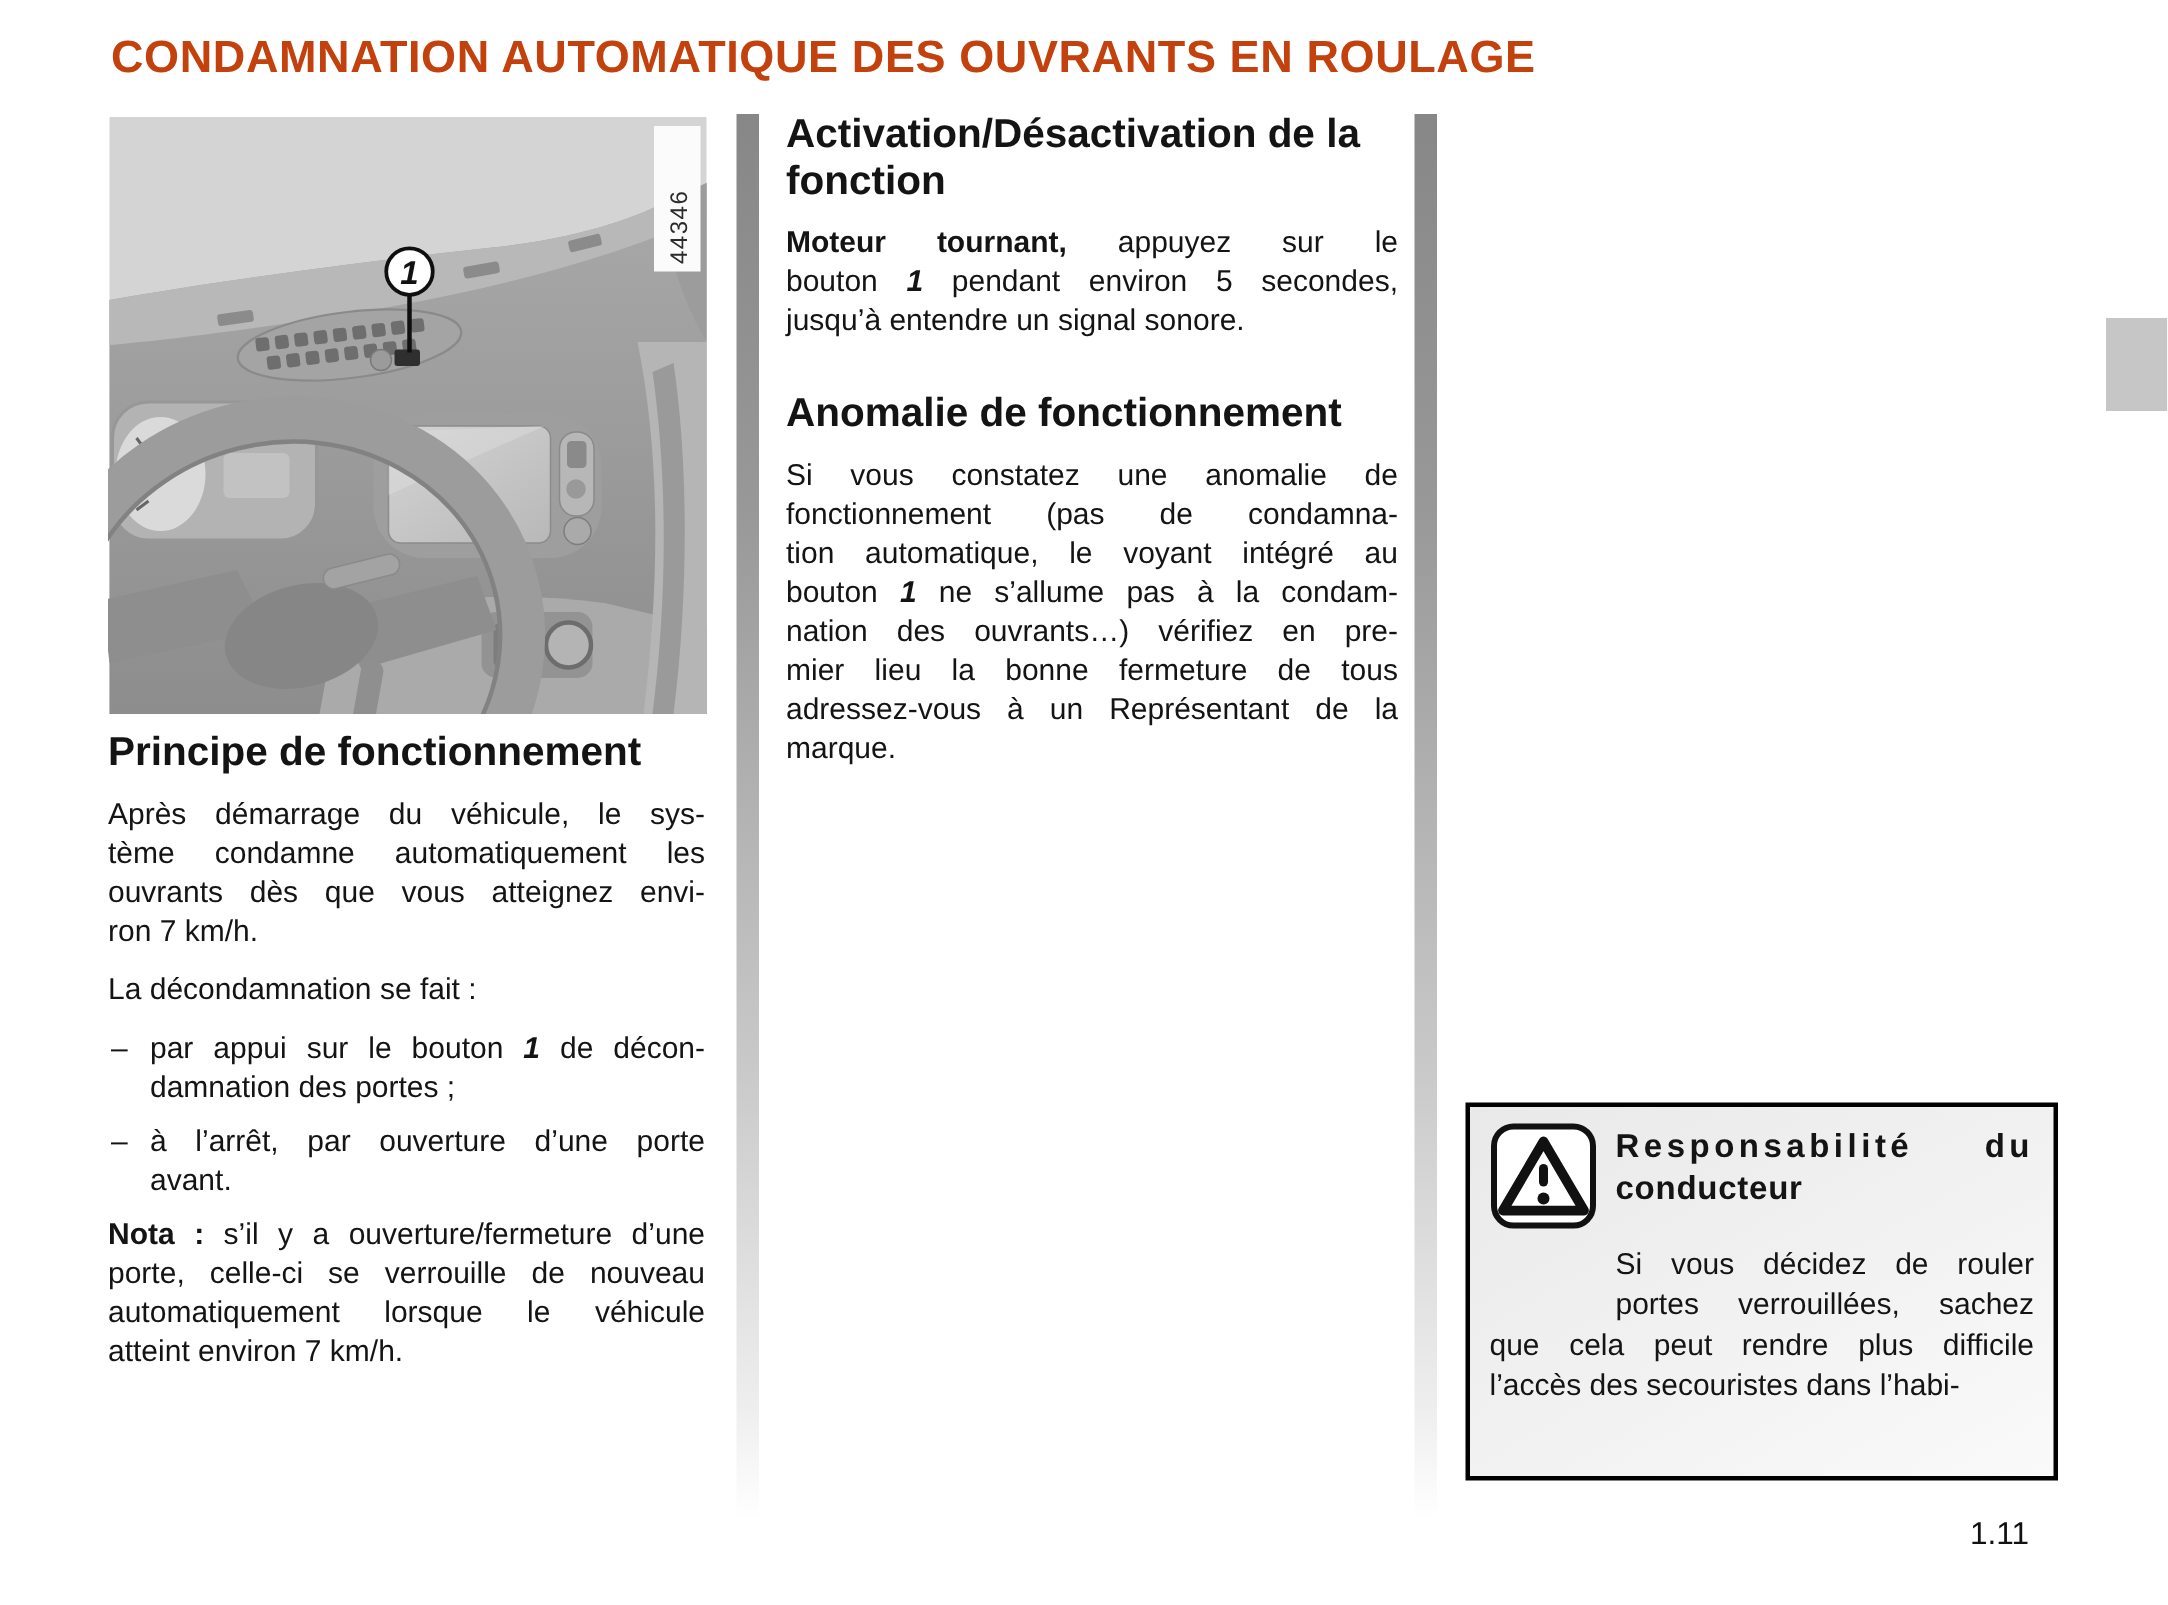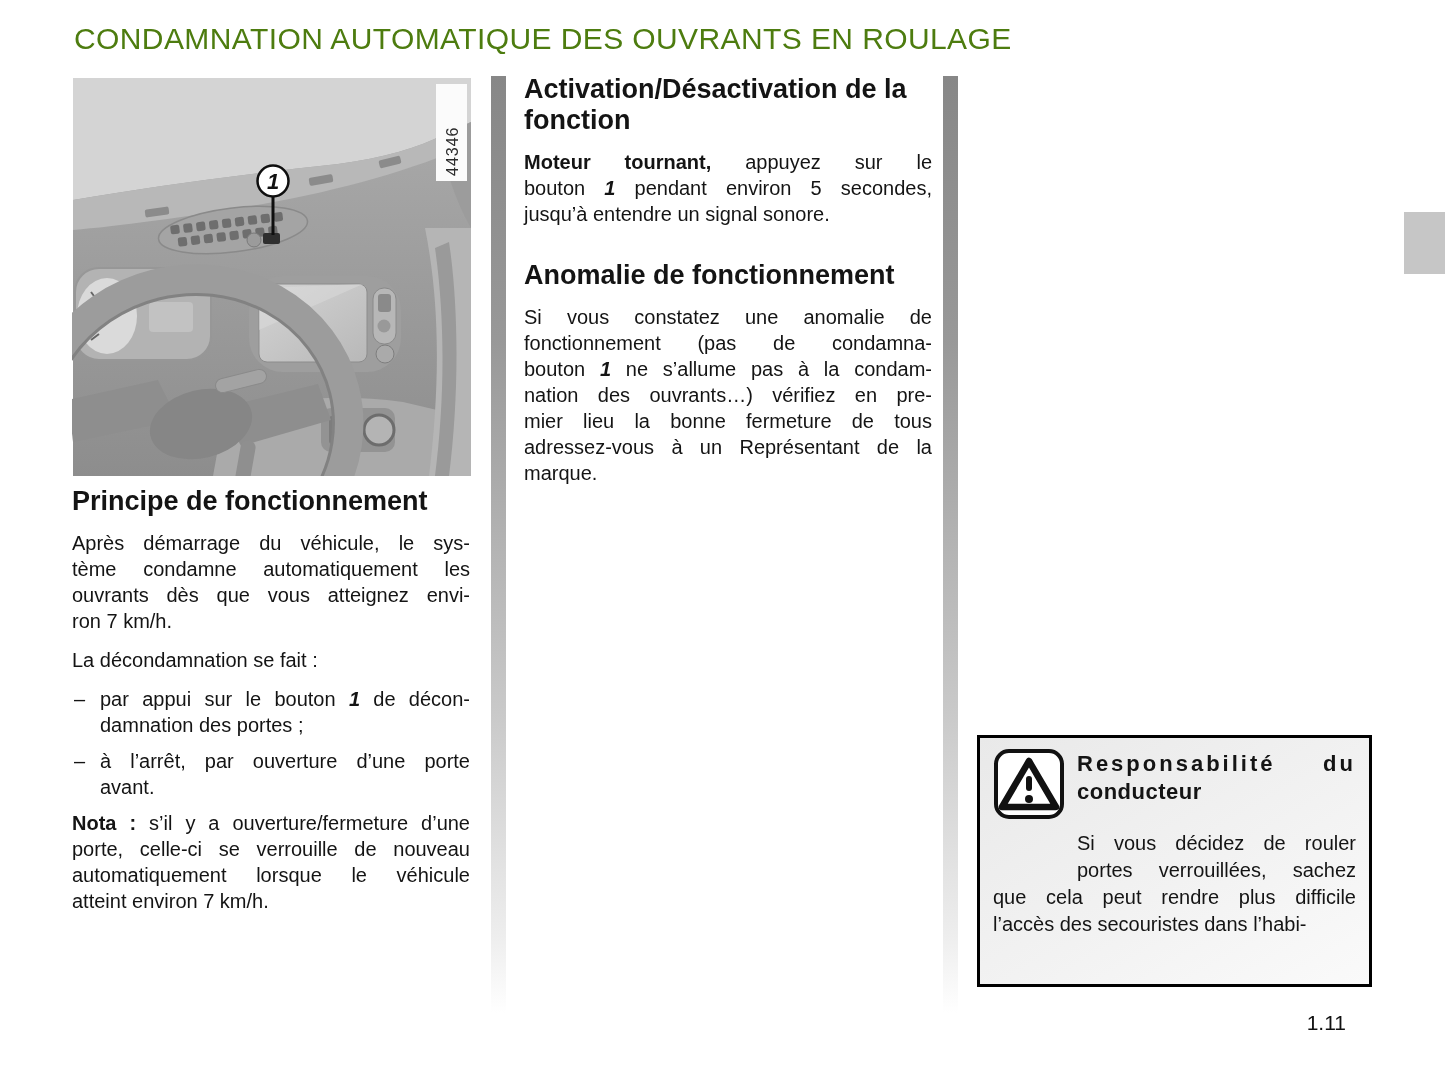--- a/index.html
+++ b/index.html
@@ -1,20 +1,20 @@
 <!DOCTYPE html>
 <html><head>
 <meta charset="utf-8">
 <style>
   html,body{margin:0;padding:0;background:#fff;}
   .page{position:relative;width:1445px;height:1070px;background:#ffffff;
         font-family:"Liberation Sans",sans-serif;color:#141414;overflow:hidden;}
 
-  .title{position:absolute;left:74px;top:22px;font-size:30px;font-weight:normal;
-         letter-spacing:.4px;white-space:nowrap;color:#4d7c0f;}
+  .title{position:absolute;left:74px;top:22px;font-size:30px;font-weight:bold;
+         letter-spacing:.4px;white-space:nowrap;color:#c2410c;}
 
   
   .figure{position:absolute;left:72px;top:78px;width:400px;height:398px;}
   .figure svg{display:block;}
   svg text{font-family:"Liberation Sans",sans-serif;}
 
   
   .col{position:absolute;}
   .col-left{left:72px;top:486px;width:398px;}
   .col-mid{left:524px;top:74px;width:408px;}
@@ -41,21 +41,21 @@
   
   .warning{position:absolute;left:977px;top:735px;width:395px;height:252px;
            border:3px solid #000;box-sizing:border-box;padding:10px 13px 12px 13px;
            background:linear-gradient(150deg,#e9e9e9 0%,#f2f2f2 55%,#fafafa 100%);}
   .warn-float{float:left;width:72px;height:112px;margin-right:12px;}
   .warn-title{font-size:22px;font-weight:bold;line-height:28px;margin:2px 0 7px;}
   .warn-title .jline{text-align:justify;text-align-last:justify;letter-spacing:3px;}
   .warn-title .jline:last-child{text-align-last:left;letter-spacing:.5px;}
   .warn-body{font-size:20px;line-height:27px;margin-top:24px;}
 
-  .page-num{position:absolute;left:1240px;top:1011px;width:106px;text-align:right;
+  .page-num{position:absolute;left:1280px;top:1011px;width:106px;text-align:center;
             font-size:21px;color:#111;}
 </style>
 </head>
 <body>
 
 <div class="page">
 
   <div class="title">CONDAMNATION AUTOMATIQUE DES OUVRANTS EN ROULAGE</div>
 
   <div class="figure">
@@ -205,20 +205,21 @@
         <div class="jline"><span class="b">Moteur tournant,</span><span> appuyez sur le</span></div>
         <div class="jline"><span>bouton </span><span class="b i">1</span><span> pendant environ 5 secondes,</span></div>
         <div class="jline"><span>jusqu’à entendre un signal sonore.</span></div>
       </div>
     <div class="h mt noj jtext">
         <div class="jline"><span>Anomalie de fonctionnement</span></div>
       </div>
     <div class="p jtext">
         <div class="jline"><span>Si vous constatez une anomalie de</span></div>
         <div class="jline"><span>fonctionnement (pas de condamna-</span></div>
+        <div class="jline"><span>tion automatique, le voyant intégré au</span></div>
         <div class="jline"><span>bouton </span><span class="b i">1</span><span> ne s’allume pas à la condam-</span></div>
         <div class="jline"><span>nation des ouvrants…) vérifiez en pre-</span></div>
         <div class="jline"><span>mier lieu la bonne fermeture de tous</span></div>
         <div class="jline"><span>adressez-vous à un Représentant de la</span></div>
         <div class="jline"><span>marque.</span></div>
       </div>
   </div>
 
   <div class="sep sep1"></div>
   <div class="sep sep2"></div>

